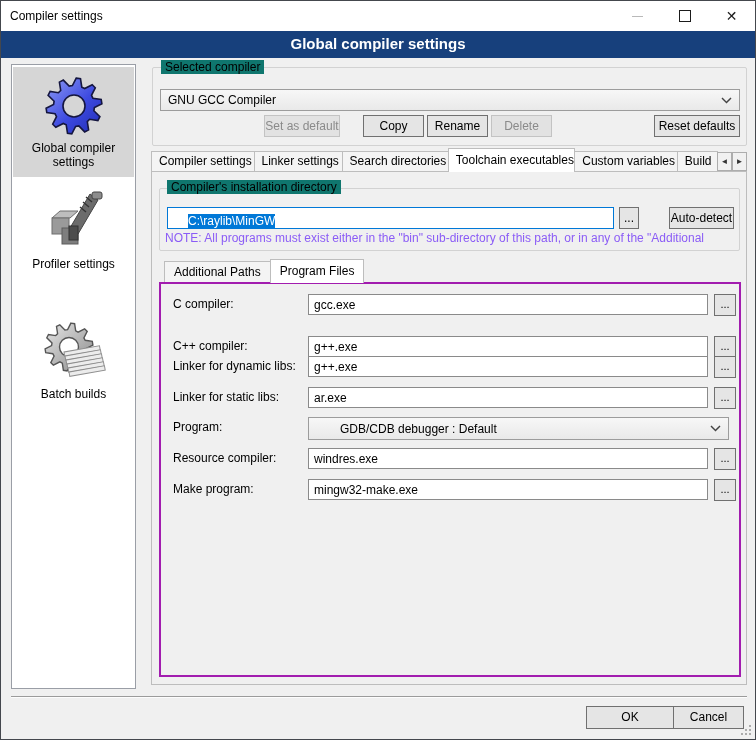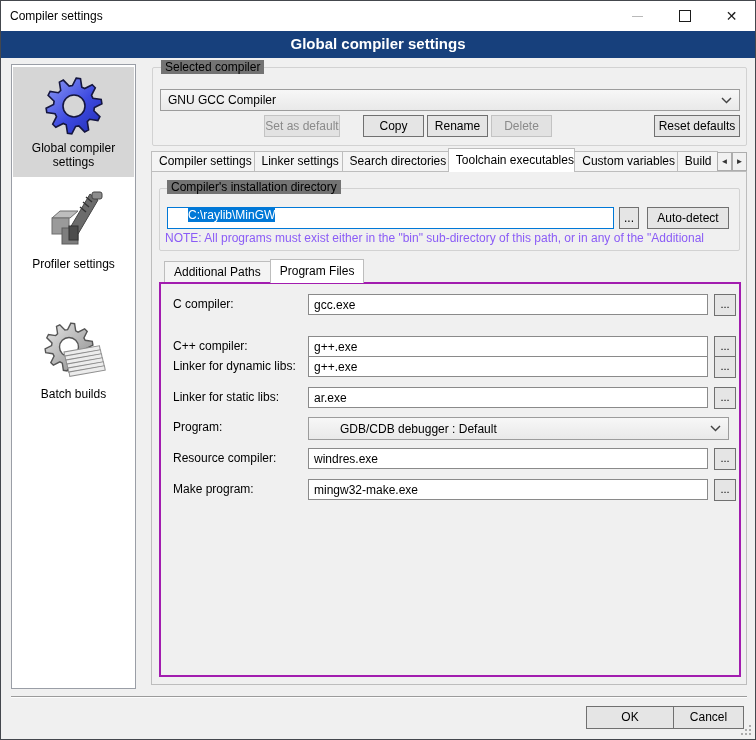--- a/index.html
+++ b/index.html
@@ -23,33 +23,33 @@
   .sidebar{position:absolute;left:10px;top:63px;width:125px;height:625px;box-sizing:border-box;
     background:#fff;border:1px solid #9a9ea6;padding-top:2px;overflow:hidden;}
   .side-item{width:121px;margin:0 auto;text-align:center;padding:7px 0 8px;}
   .side-item.selected{background:#D6D6D6;}
   .side-item svg{display:block;margin:0 auto 3px;}
   .side-label{line-height:14px;font-size:12px;}
   .side-item + .side-item{margin-top:6px;}
   .side-item:nth-child(3){margin-top:34px;}
   
   .groupbox{position:absolute;border:1px solid #D2D2D2;border-radius:2px;}
-  .gb-legend{position:absolute;top:-8px;left:8px;background:#737373;padding:0 4px;white-space:nowrap;}
+  .gb-legend{position:absolute;top:-8px;left:8px;background:#0f766e;padding:0 4px;white-space:nowrap;}
   
   .combo{background:linear-gradient(#f7f7f7,#e9e9e9);border:1px solid #9c9c9c;
     display:flex;align-items:center;padding:0 7px;box-sizing:border-box;}
   .combo .combo-text{white-space:nowrap;overflow:hidden;}
   .combo .chev{margin-left:auto;flex:0 0 auto;}
   .btn{background:#E5E5E5;border:1px solid #707070;text-align:center;box-sizing:border-box;
     font-size:12px;line-height:20px;cursor:default;white-space:nowrap;overflow:hidden;}
   .btn.disabled{color:#8a8a8a;border-color:#C3C3C3;background:#E2E2E2;}
   .textbox{background:#fff;border:1px solid #8a8a8a;box-sizing:border-box;
     font-family:"Liberation Sans",sans-serif;font-size:12px;padding:0 5px;color:#000;}
   input.textbox{outline:none;}
-  .textbox.focused{border-color:#0078D7;display:flex;align-items:flex-start;padding-left:20px;}
+  .textbox.focused{border-color:#0078D7;display:flex;align-items:flex-end;padding-left:20px;}
   .sel-text{background:#0078D7;color:#fff;white-space:nowrap;}
   
   .tabs-row{position:absolute;left:150px;top:147px;width:596px;height:23px;
     display:flex;align-items:flex-end;z-index:3;}
   .tab{height:20px;line-height:19px;padding:0 7px;background:#F4F4F4;border:1px solid #BDBDBD;
     border-bottom:none;box-sizing:border-box;white-space:nowrap;margin-right:-1px;overflow:hidden;}
   .tab.active{height:24px;line-height:22px;background:#fff;margin-bottom:-1px;z-index:4;position:relative;}
   .tab.fill{flex:1 1 auto;min-width:0;}
   .tab-arrow{flex:0 0 15px;width:15px;height:19px;margin-left:0;background:#F1F1F1;border:1px solid #ADADAD;
     box-sizing:border-box;font-size:8px;line-height:17px;text-align:center;color:#333;}
@@ -174,21 +174,21 @@
 
   <div class="main-panel">
 
     <div class="groupbox" style="left:7px;top:16px;width:581px;height:63px;border:none;">
       <div style="position:absolute;inset:0;border:1px solid #D2D2D2;border-radius:2px;"></div>
       <span class="gb-legend">Compiler's installation directory</span>
       <div class="textbox focused" style="position:absolute;left:8px;top:19px;width:447px;height:22px;">
         <span class="sel-text">C:\raylib\MinGW</span>
       </div>
       <div class="btn" style="position:absolute;left:460px;top:19px;width:20px;height:22px;">...</div>
-      <div class="btn" style="position:absolute;left:488px;top:19px;width:82px;height:22px;">Auto-detect</div>
+      <div class="btn" style="position:absolute;left:510px;top:19px;width:65px;height:22px;">Auto-detect</div>
     </div>
     <div class="note" style="position:absolute;left:13px;top:59px;width:580px;">NOTE: All programs must exist either in the "bin" sub-directory of this path, or in any of the "Additional</div>
 
     <div class="subtabs">
       <div class="subtab">Additional Paths</div>
       <div class="subtab active">Program Files</div>
     </div>
 
     <div class="subpanel">
 

